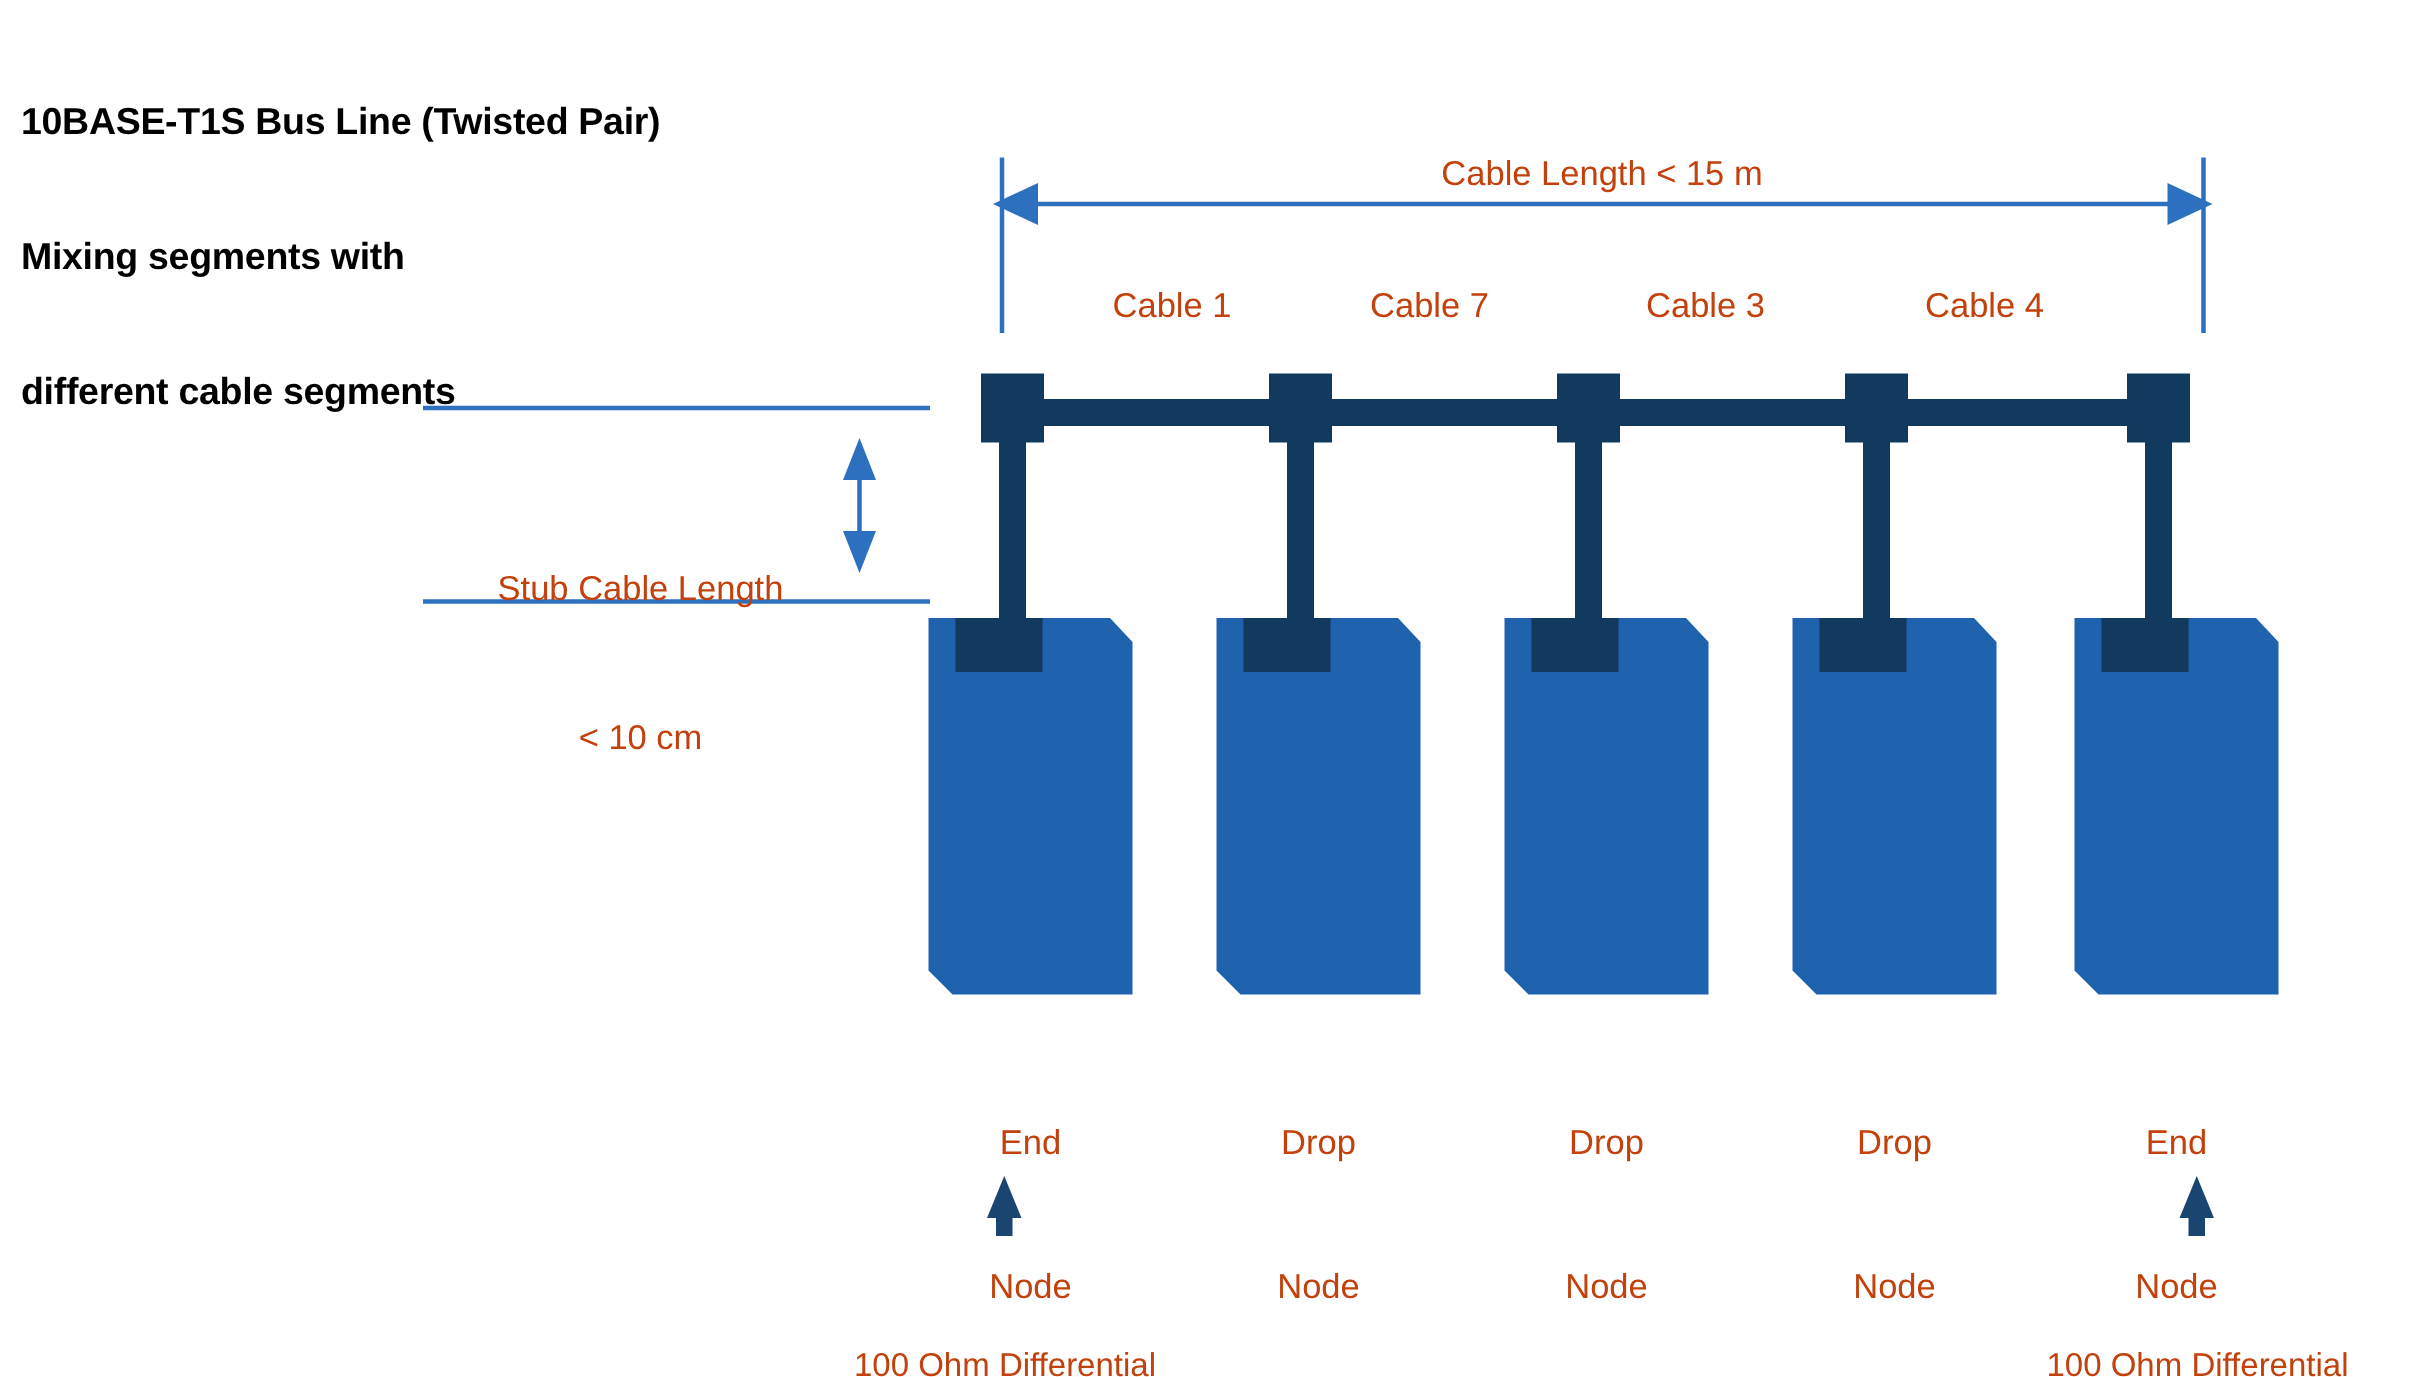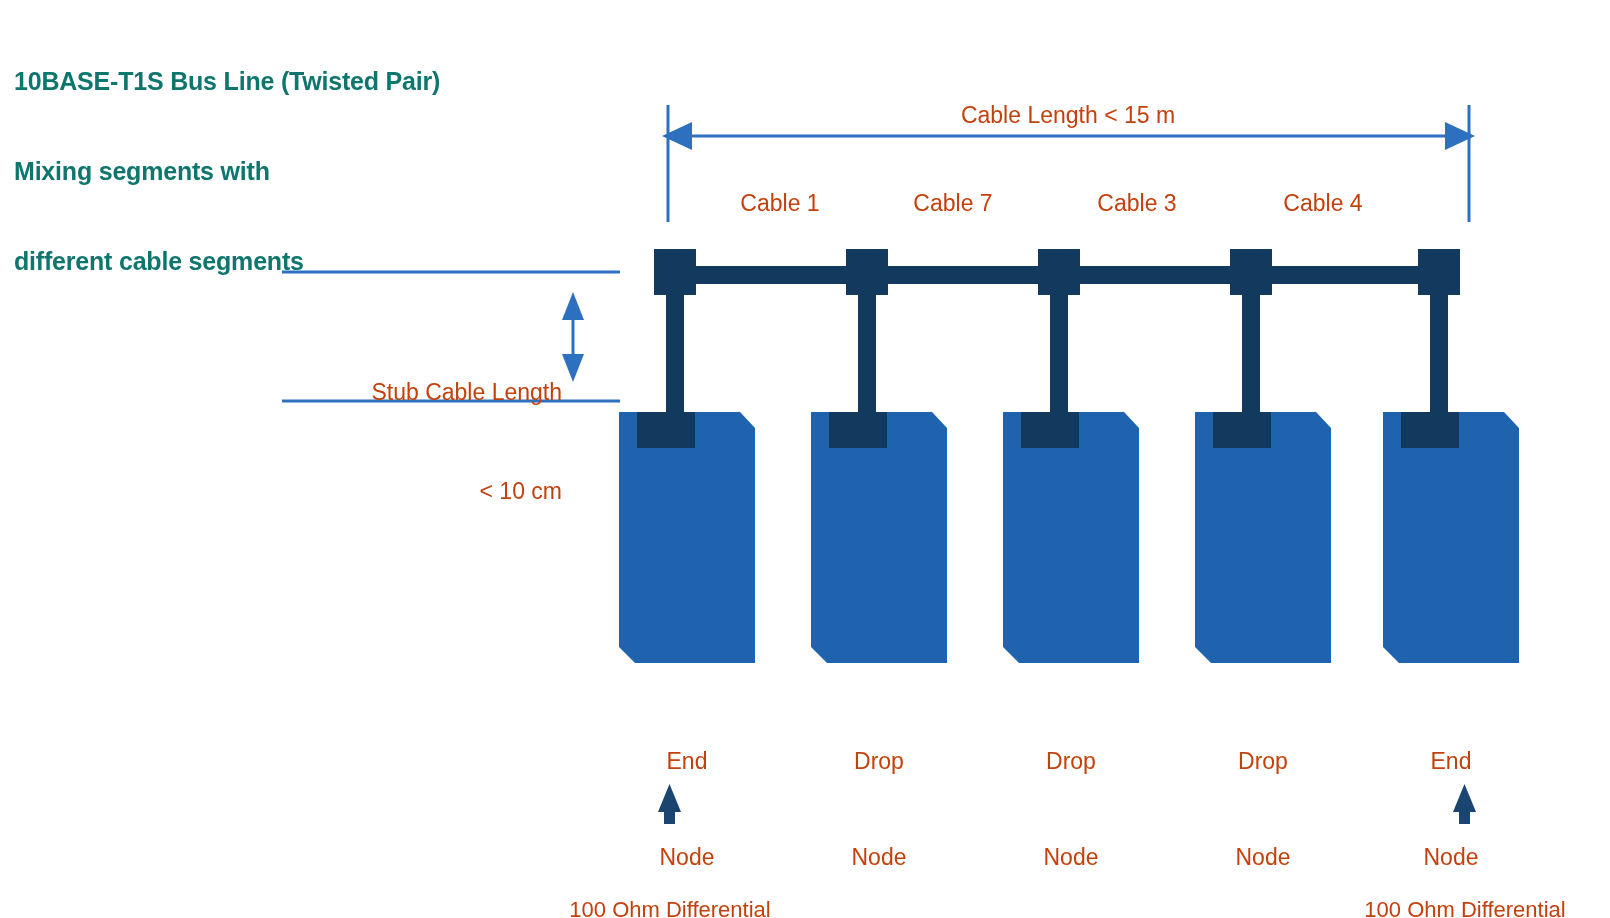--- a/index.html
+++ b/index.html
@@ -15,21 +15,21 @@
     position: relative;
     width: 1610px;
     height: 918px;
     background: #ffffff;
     overflow: hidden;
   }
   #title-block {
     position: absolute;
     left: 14px;
     top: 6px;
-    color: #0f766e;
+    color: #000000;
     font-family: "Liberation Sans", sans-serif;
     font-weight: bold;
     font-size: 25px;
     line-height: 30px;
     letter-spacing: -0.2px;
     white-space: pre;
   }
   #title-block div { white-space: pre; }
 
   .svg-layer {
@@ -58,21 +58,21 @@
   }
   .cable-seg-label {
     top: 188px;
     width: 160px;
     font-size: 23px;
   }
   #stub-label {
     top: 310px;
     left: 292px;
     width: 270px;
-    text-align: right;
+    text-align: center;
     font-size: 23px;
     line-height: 33px;
   }
   .node-label {
     top: 681px;
     width: 160px;
     font-size: 23px;
     line-height: 32px;
   }
   .term-label {
@@ -142,21 +142,21 @@
       <polygon points="669.5,784 658,812 681,812" fill="#1B4571"></polygon>
     </g>
     <g>
       <rect x="1459" y="798" width="11" height="26" fill="#1B4571"></rect>
       <polygon points="1464.5,784 1453,812 1476,812" fill="#1B4571"></polygon>
     </g>
   </svg>
 
   <div class="lbl" id="cable-length-label">Cable Length &lt; 15 m</div>
 
-  <div class="lbl cable-seg-label" style="left:700px;">Cable 1</div>
+  <div class="lbl cable-seg-label" style="left:661px;text-align:right;">Cable 1</div>
   <div class="lbl cable-seg-label" style="left:873px;">Cable 7</div>
   <div class="lbl cable-seg-label" style="left:1057px;">Cable 3</div>
   <div class="lbl cable-seg-label" style="left:1243px;">Cable 4</div>
 
   <div class="lbl" id="stub-label">
     <div>Stub Cable Length</div>
     <div>&lt; 10 cm</div>
   </div>
 
   <div class="lbl node-label" style="left:607px;">

